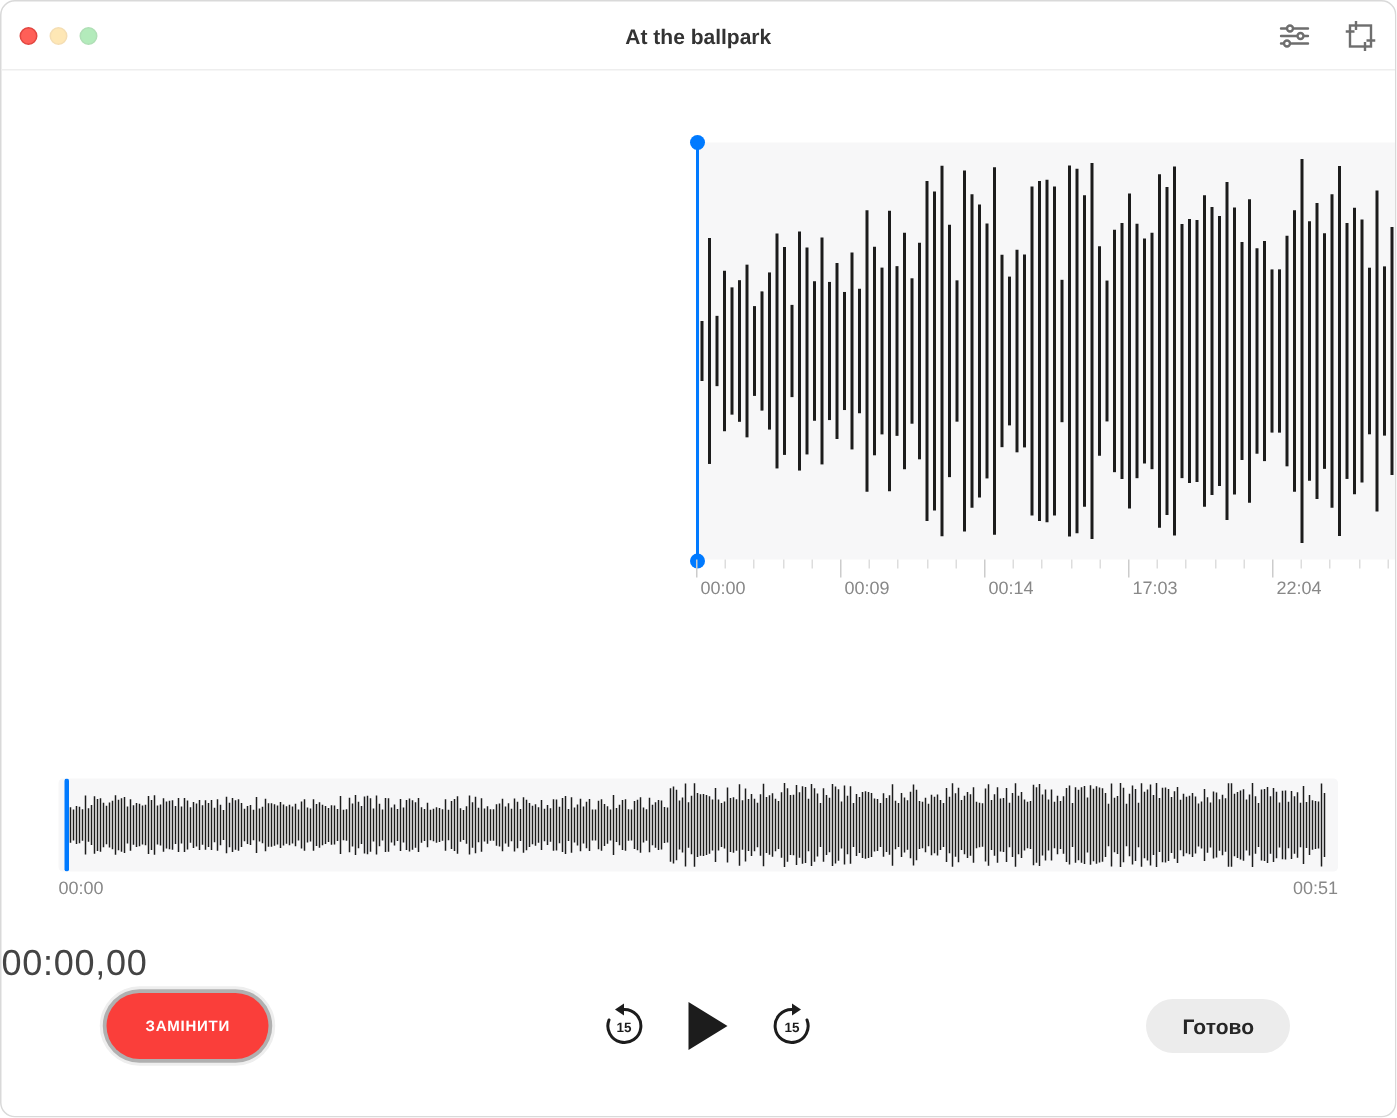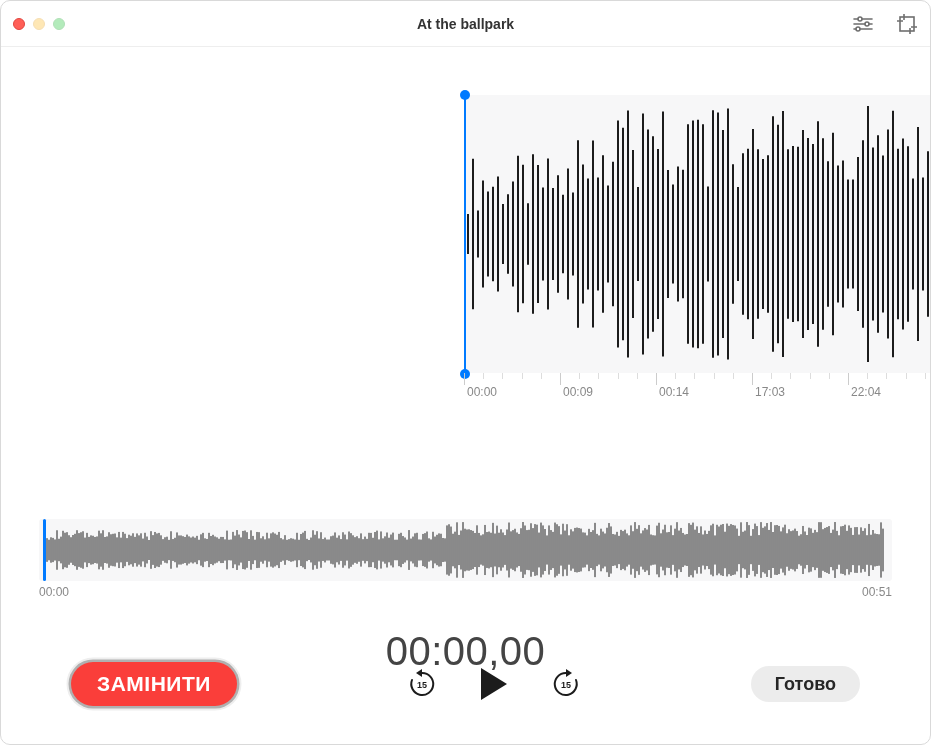--- a/index.html
+++ b/index.html
@@ -26,28 +26,28 @@
   .ruler { position: absolute; left: 463px; right: 0; top: 278px; height: 40px; }
   .tick { position: absolute; top: 0; font-size: 12px; color: #888; border-left: 1px solid #ccc; height: 10px; padding-left: 2px; padding-top: 12px; }
   .minor-tick { position: absolute; top: 0; border-left: 1px solid #ddd; height: 6px; width: 1px; }
   
   .overview { margin: 64px 38px 0 38px; position: relative; }
   .ov-track { height: 62px; background: #f7f7f8; border-radius: 3px; overflow: hidden; position: relative; }
   .ov-wave { position: absolute; left: 4px; right: 4px; top: 0; height: 62px; }
   .ov-playhead { position: absolute; left: 4px; top: 0; width: 3px; height: 62px; background: #007aff; border-radius: 2px; }
   .ov-times { display: flex; justify-content: space-between; font-size: 12px; color: #888; margin-top: 4px; }
   
-  .big-time { text-align: center; font-size: 40px; font-weight: 300; color: #444; margin-top: 30px; font-variant-numeric: tabular-nums; letter-spacing: .5px; }
+  .big-time { text-align: left; font-size: 24px; font-weight: 300; color: #444; margin-top: 30px; font-variant-numeric: tabular-nums; letter-spacing: .5px; }
   
   .controls { position: absolute; bottom: 38px; left: 0; right: 0; display: flex; align-items: center; justify-content: space-between; padding: 0 70px; }
-  .replace-btn { background: #fa3e3a; color: #fff; border: none; border-radius: 22px; height: 44px; padding: 0 26px; font-size: 21px; font-weight: 700; letter-spacing: .5px; cursor: pointer; box-shadow: 0 0 0 2.5px #b0b0b0, 0 0 0 4.5px #eee; }
-  .center-controls { display: flex; align-items: center; gap: 36px; }
+  .replace-btn { background: #fa3e3a; color: #fff; border: none; border-radius: 22px; height: 44px; padding: 0 26px; font-size: 10px; font-weight: 700; letter-spacing: .5px; cursor: pointer; box-shadow: 0 0 0 2.5px #b0b0b0, 0 0 0 4.5px #eee; }
+  .center-controls { display: flex; align-items: center; gap: 20px; }
   .skip-btn { width: 34px; height: 34px; display: flex; align-items: center; justify-content: center; cursor: pointer; }
   .play-btn { width: 38px; height: 38px; display: flex; align-items: center; justify-content: center; cursor: pointer; }
-  .done-btn { background: #ececec; color: #262626; border: none; border-radius: 18px; height: 36px; padding: 0 24px; font-size: 18px; font-weight: 600; cursor: pointer; }
+  .done-btn { background: #ececec; color: #262626; border: none; border-radius: 18px; height: 36px; padding: 0 24px; font-size: 14px; font-weight: 600; cursor: pointer; }
 </style>
 </head>
 <body>
 
 <div class="window">
 
   <div class="titlebar">
     <div class="traffic">
       <div class="dot red"></div>
       <div class="dot yellowish"></div>

